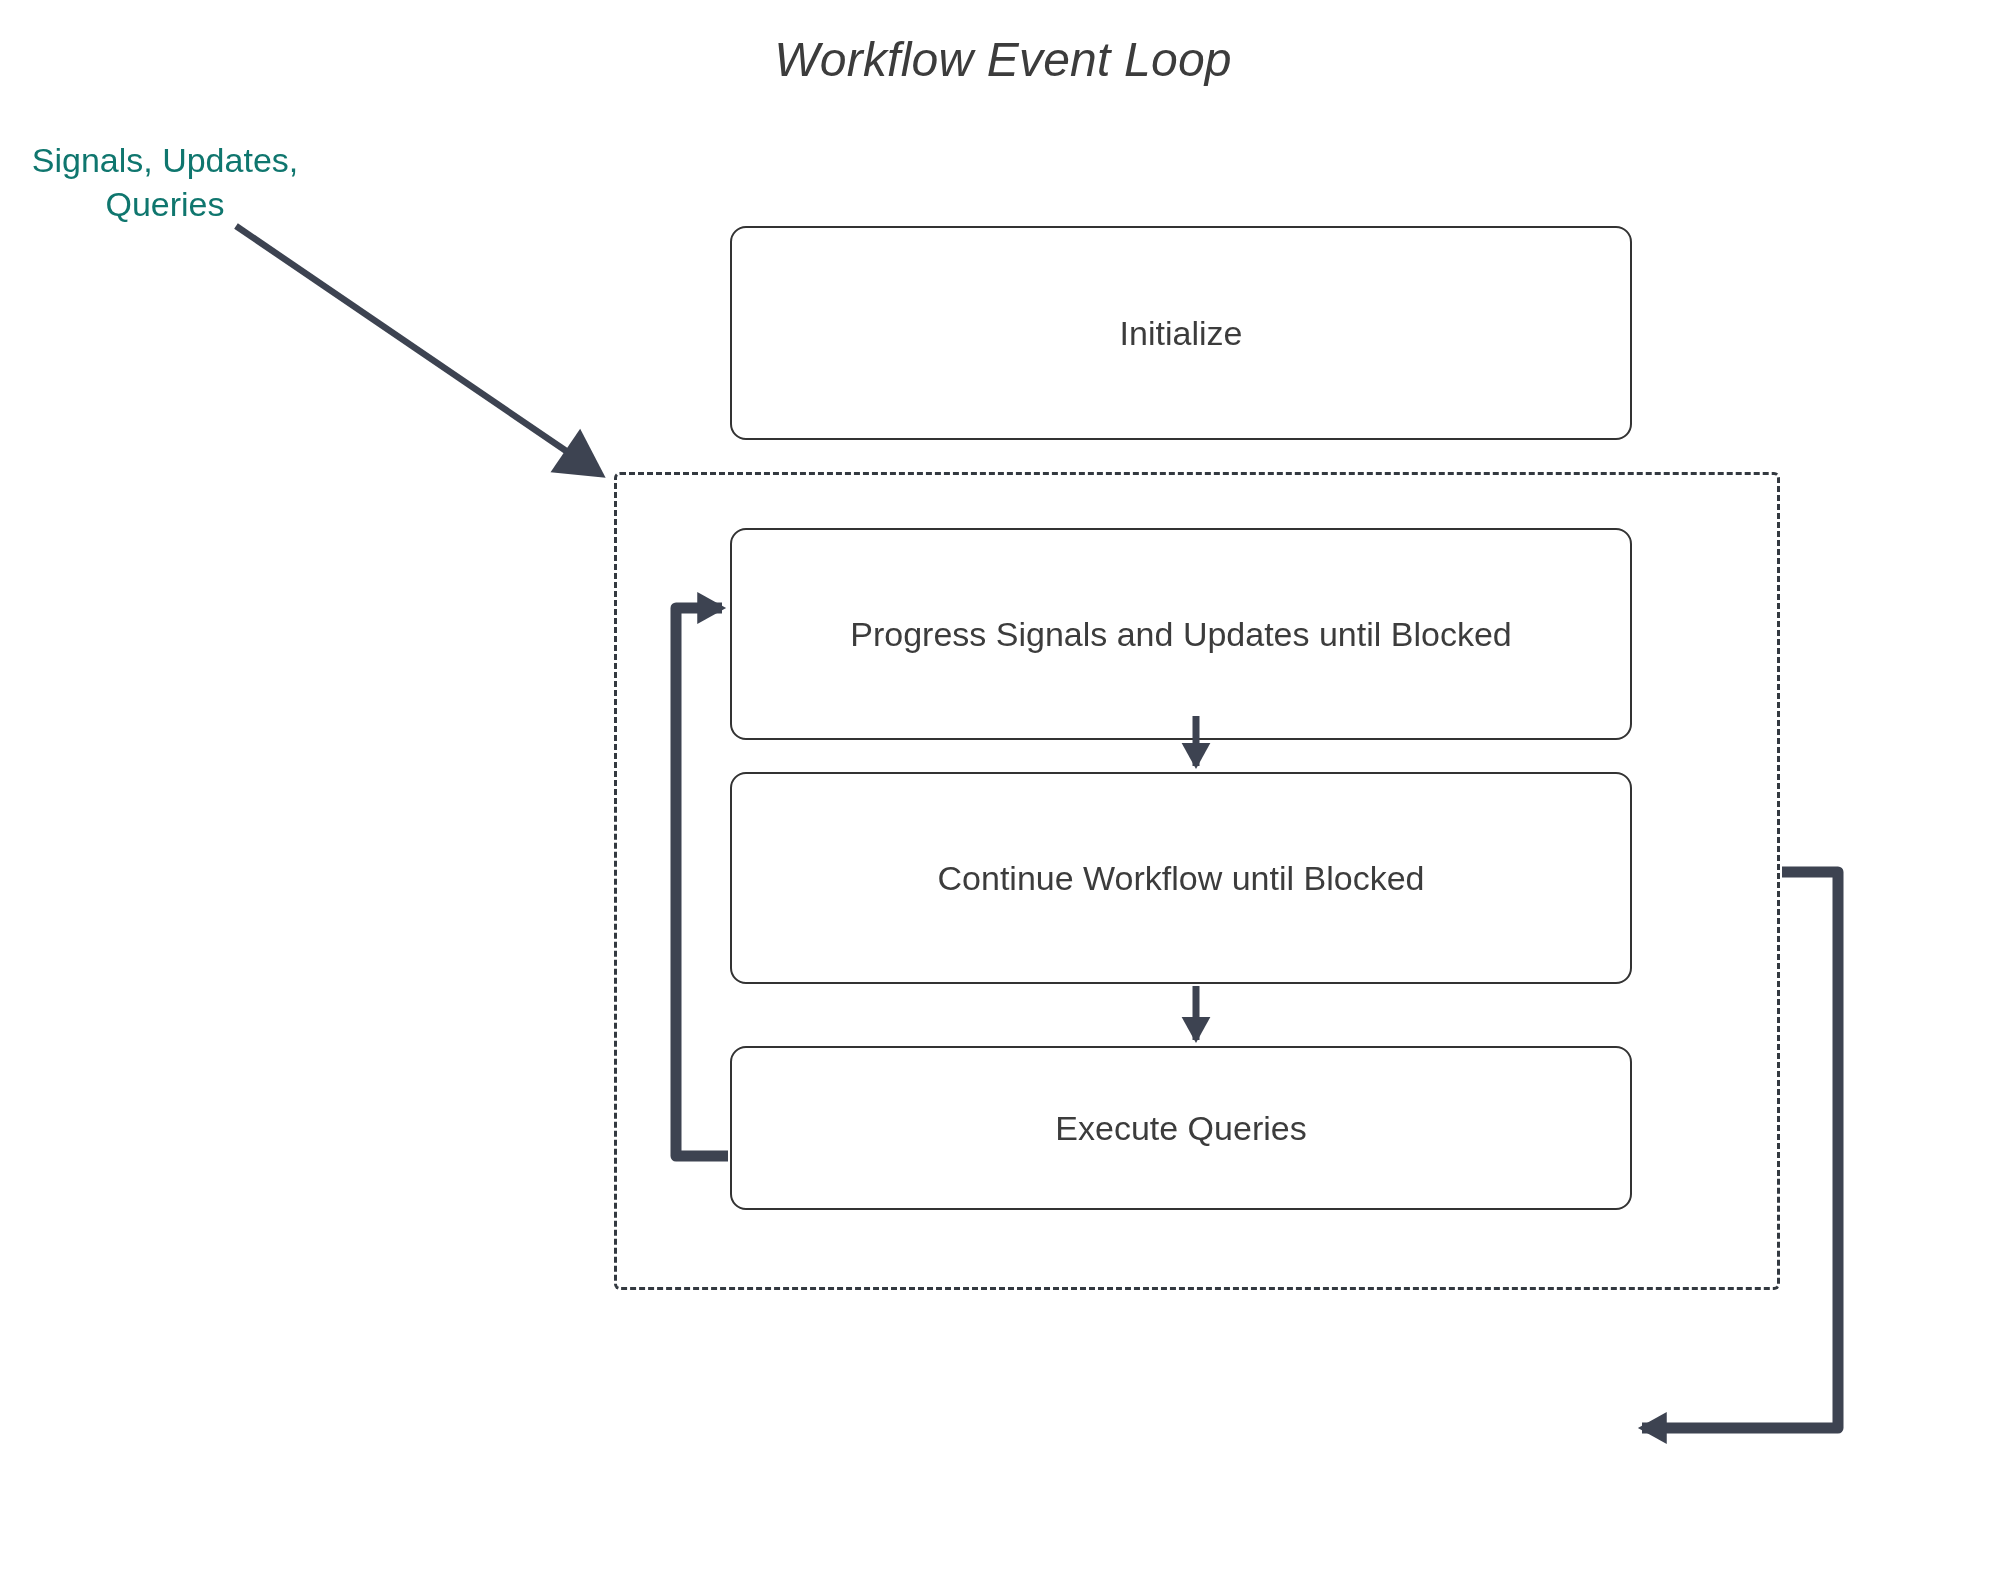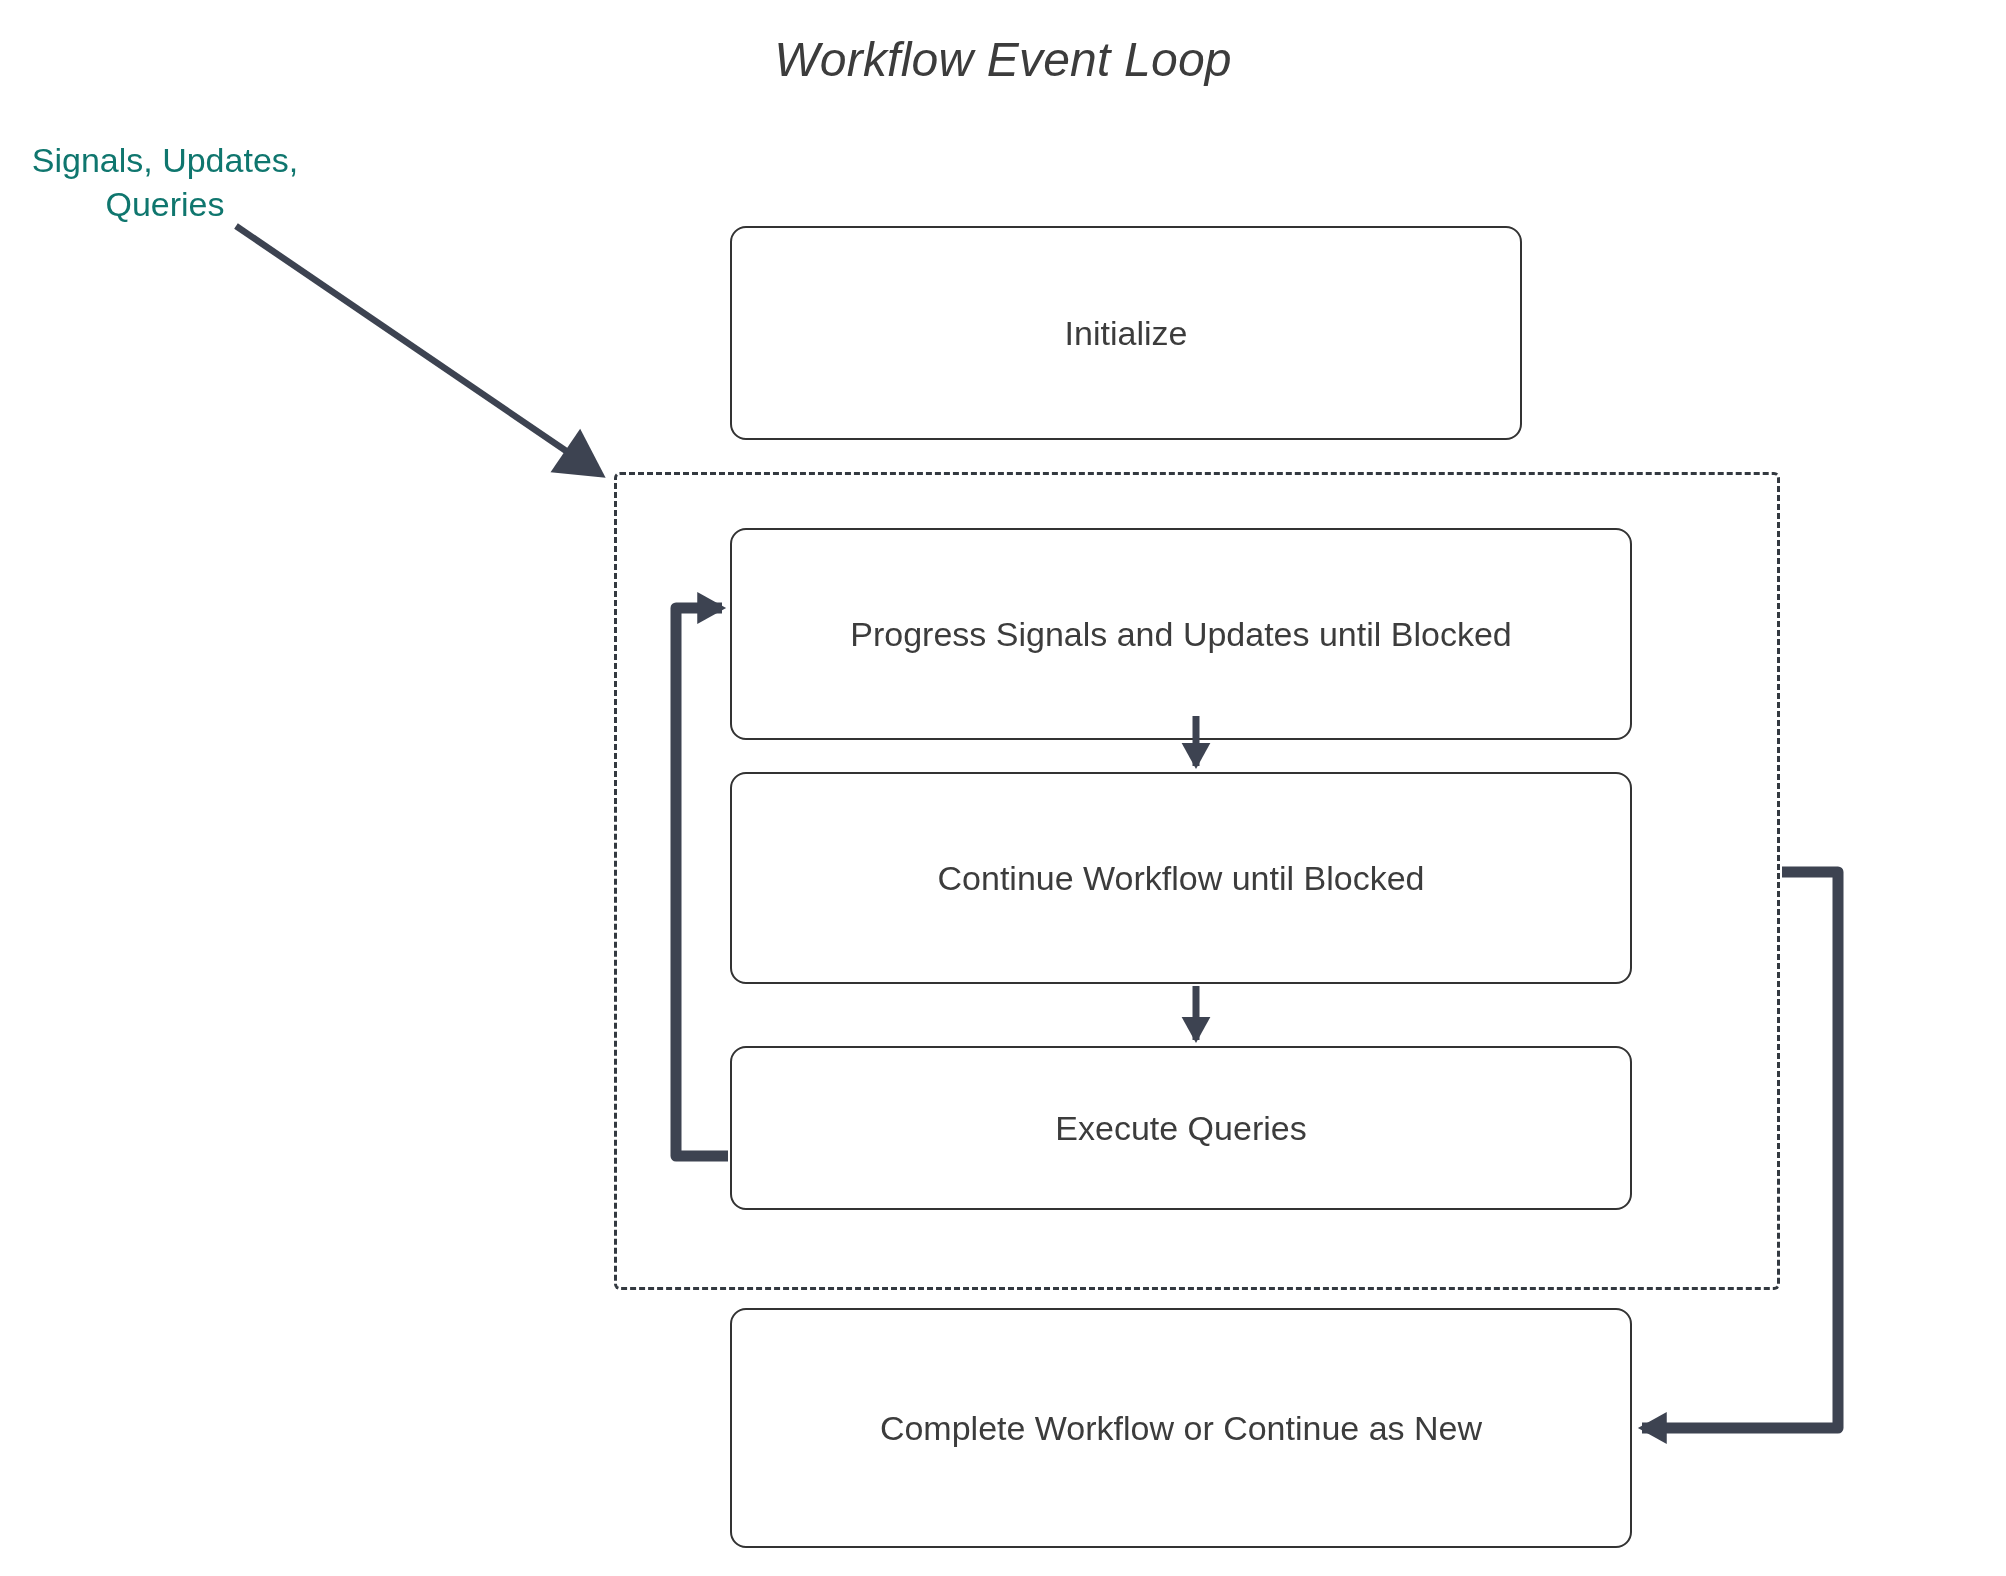--- a/index.html
+++ b/index.html
@@ -72,21 +72,21 @@
   }
   .node-label {
     font-size: 34px;
     color: #3c3c3c;
     text-align: center;
     padding: 0 22px;
     line-height: 42px;
     white-space: nowrap;
   }
 
-  #node-initialize        { left: 730px; top: 226px;  width: 792px; height: 214px; }
+  #node-initialize        { left: 730px; top: 226px;  width: 902px; height: 214px; }
   #node-progress-signals  { left: 730px; top: 528px;  width: 902px; height: 212px; }
   #node-progress-workflow { left: 730px; top: 772px;  width: 902px; height: 212px; }
   #node-execute-queries   { left: 730px; top: 1046px; width: 902px; height: 164px; }
   #node-complete-workflow { left: 730px; top: 1308px; width: 902px; height: 240px; }
 
   
   #edges {
     position: absolute;
     left: 0;
     top: 0;
@@ -118,23 +118,20 @@
   </div>
 
   <div class="node" id="node-progress-workflow">
     <span class="node-label">Continue Workflow until Blocked</span>
   </div>
 
   <div class="node" id="node-execute-queries">
     <span class="node-label">Execute Queries</span>
   </div>
 
-  <div class="node" id="node-complete-workflow">
-    <span class="node-label">Complete Workflow or Continue as New</span>
-  </div>
 
   <svg id="edges" viewBox="0 0 2006 1576">
     <defs>
       <marker id="arrow-thin" viewBox="0 0 12 12" refX="9.2" refY="6" markerWidth="9" markerHeight="9" orient="auto-start-reverse" markerUnits="strokeWidth">
         <path d="M 0.6 0.6 L 10.6 6 L 0.6 11.4 z" fill="#3d4351"></path>
       </marker>
       <marker id="arrow-vert" viewBox="0 0 12 12" refX="9.6" refY="6" markerWidth="4.4" markerHeight="4.4" orient="auto-start-reverse" markerUnits="strokeWidth">
         <path d="M 0.6 0.4 L 10.8 6 L 0.6 11.6 z" fill="#3d4351"></path>
       </marker>
       <marker id="arrow-thick" viewBox="0 0 12 12" refX="9.4" refY="6" markerWidth="3.0" markerHeight="3.0" orient="auto-start-reverse" markerUnits="strokeWidth">

